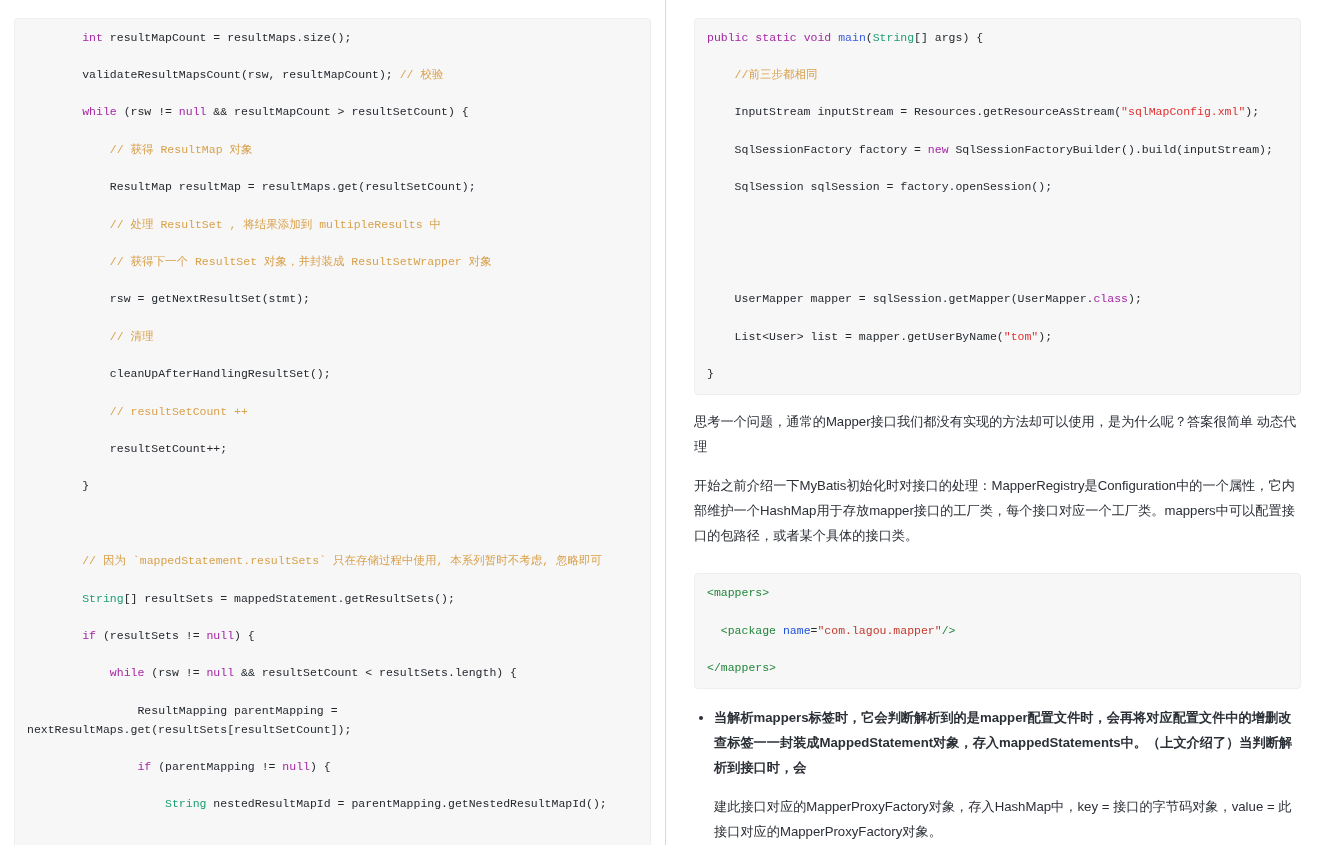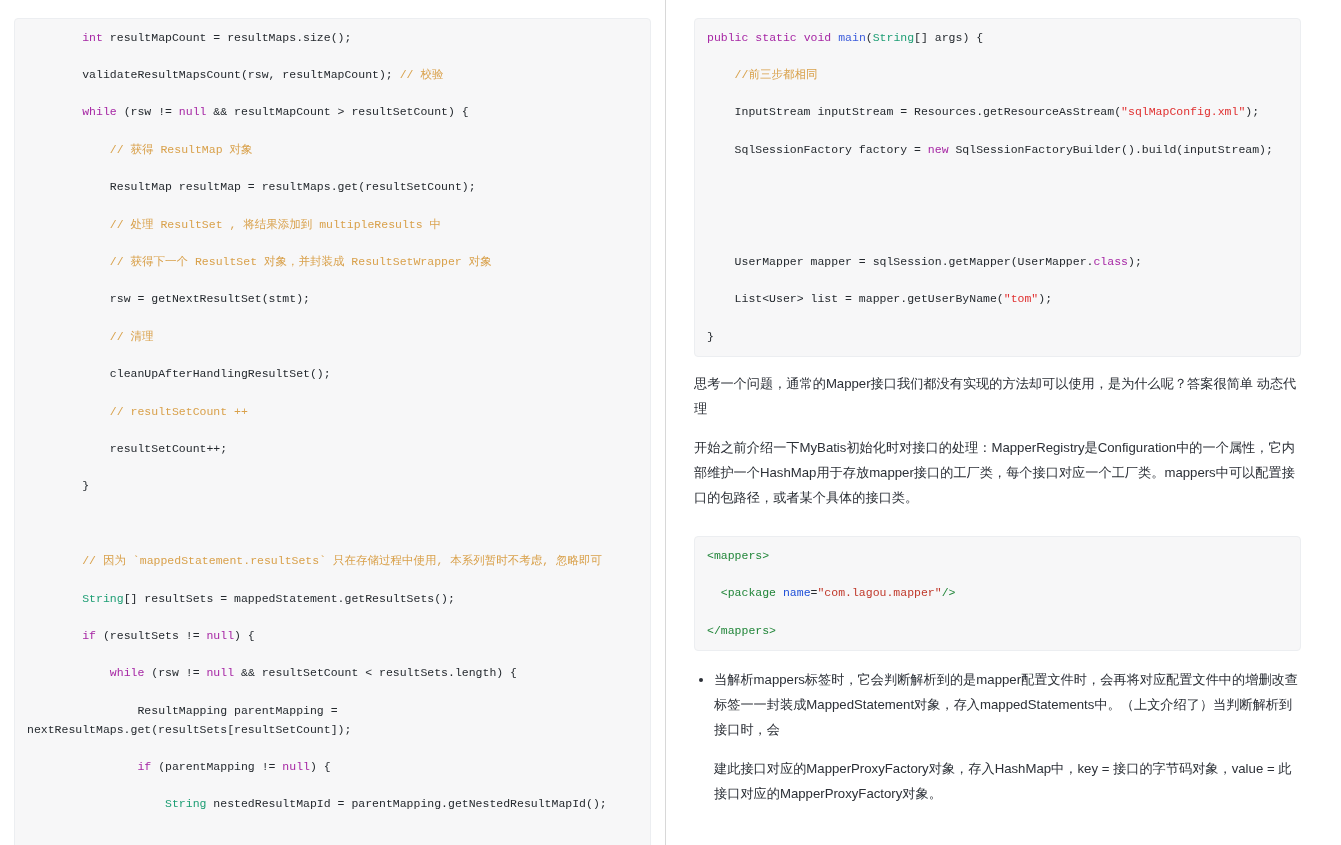--- a/index.html
+++ b/index.html
@@ -63,20 +63,21 @@
     font-size:13.2px;
     line-height:25px;
     color:#2b2f36;
     margin:14px 0 0 0;
   }
   .strong{font-weight:normal;}
   ul.bullets{
     margin:16px 0 0 0;
     padding-left:20px;
     list-style:disc;
+    font-weight:bold;
   }
   ul.bullets li{
     font-size:13.2px;
     line-height:25px;
     color:#2b2f36;
     margin:0;
   }
   .sub-para{
     font-size:13.2px;
     line-height:25px;
@@ -132,20 +133,21 @@
 
   <div class="col-divider"></div>
 
   <div class="col col-right">
     <div class="spacer-6"></div>
 
     <pre class="codeblock"><span class="cb-line"><span class="k">public</span><span> </span><span class="k">static</span><span> </span><span class="k">void</span><span> </span><span class="f">main</span><span>(</span><span class="t">String</span><span>[] args) {</span></span>
 <span class="cb-line"><span>    </span><span class="c">//前三步都相同</span></span>
 <span class="cb-line"><span>    InputStream inputStream = Resources.getResourceAsStream(</span><span class="s">"sqlMapConfig.xml"</span><span>);</span></span>
 <span class="cb-line"><span>    SqlSessionFactory factory = </span><span class="k">new</span><span> SqlSessionFactoryBuilder().build(inputStream);</span></span>
+<span class="cb-line"><span>    SqlSession sqlSession = factory.openSession();</span></span>
 <span class="cb-line blank">&nbsp;</span>
 <span class="cb-line"><span>    </span></span>
 <span class="cb-line"><span>    UserMapper mapper = sqlSession.getMapper(UserMapper.</span><span class="k">class</span><span>);</span></span>
 <span class="cb-line"><span>    List&lt;User&gt; list = mapper.getUserByName(</span><span class="s">"tom"</span><span>);</span></span>
 <span class="cb-line"><span>}</span></span></pre>
 
     <p class="para"><span>思考一个问题，通常的Mapper接口我们都没有实现的方法却可以使用，是为什么呢？答案很简单 </span><span class="strong">动态代理</span></p>
 
     <p class="para">开始之前介绍一下MyBatis初始化时对接口的处理：MapperRegistry是Configuration中的一个属性，它内部维护一个HashMap用于存放mapper接口的工厂类，每个接口对应一个工厂类。mappers中可以配置接口的包路径，或者某个具体的接口类。</p>
 

